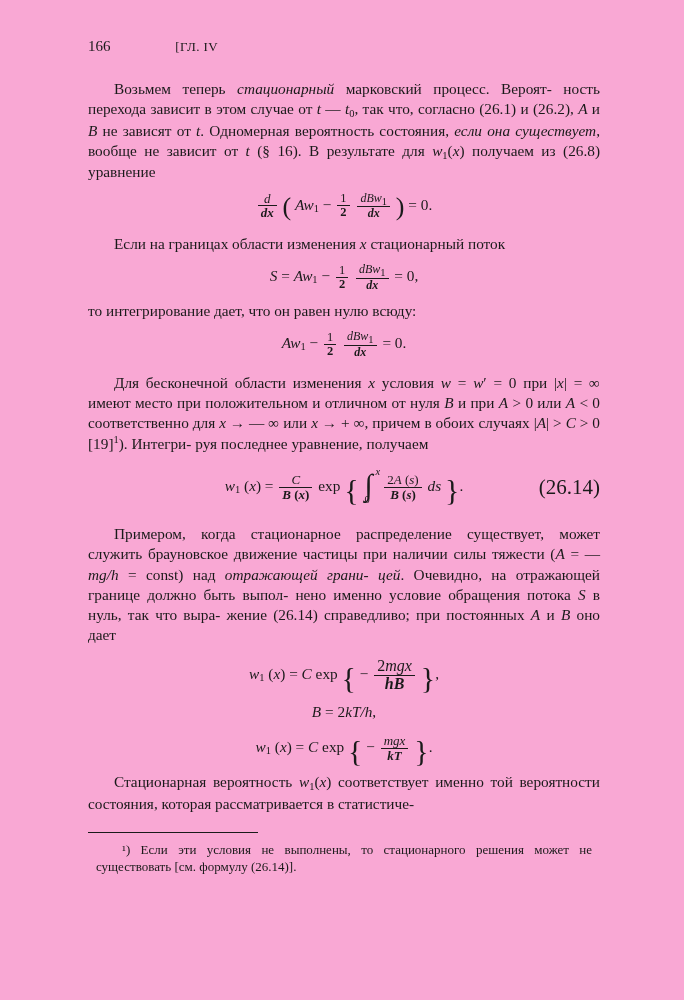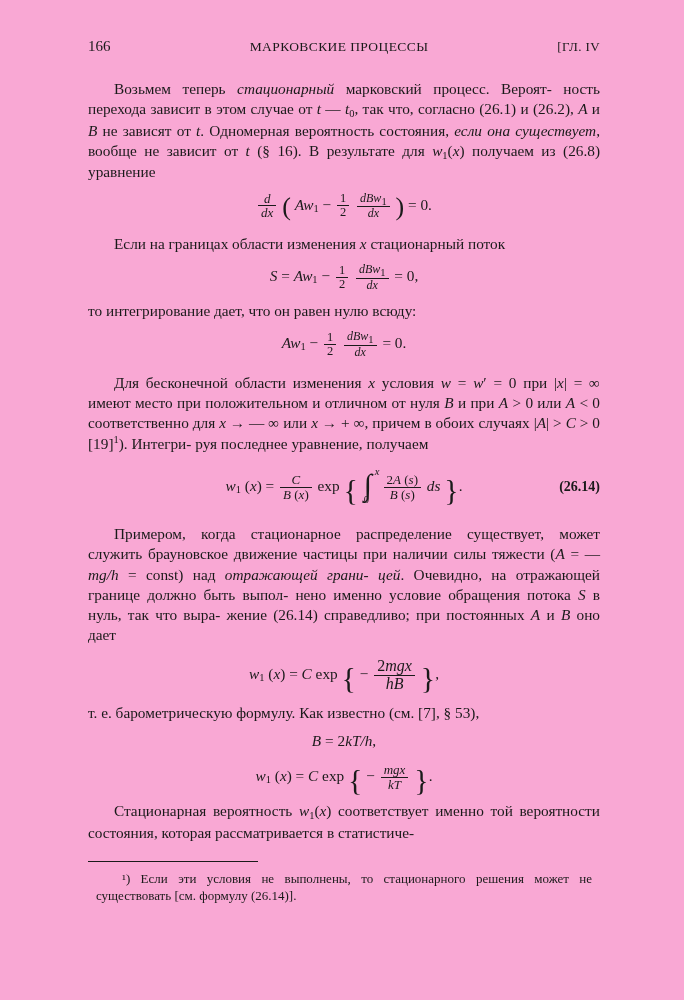--- a/index.html
+++ b/index.html
@@ -66,40 +66,40 @@
     text-align: center;
     margin: 9px 0 10px 0;
     font-size: 15.3px;
     position: relative;
   }
   .eq .num {
     position: absolute;
     right: 0;
     top: 50%;
     transform: translateY(-50%);
-    font-size: 14px;
-    font-weight: bold;
+    font-size: 21px;
   }
   i, .it { font-style: italic; }
   .frac {
     display: inline-block;
     vertical-align: middle;
     text-align: center;
     line-height: 1.05;
     font-size: 12.5px;
     margin: 0 2px;
   }
   .frac .num-t {
     display: block;
     padding: 0 3px;
     border-bottom: 1px solid #1a1a1a;
   }
   .frac .den-b {
     display: block;
     padding: 0 3px;
+    font-weight: bold;
   }
   .paren-big {
     font-size: 26px;
     vertical-align: -0.22em;
     line-height: 0;
   }
   .brace-big {
     font-size: 30px;
     vertical-align: -0.30em;
     line-height: 0;
@@ -155,21 +155,20 @@
   .footnote .fn-indent { padding-left: 26px; }
 </style>
 </head>
 <body>
 
 <div class="page">
   <div class="content">
 
     <div class="running-head">
       <span class="rh-page">166</span>
-      <span class="rh-title">МАРКОВСКИЕ ПРОЦЕССЫ</span>
       <span class="rh-chapter">[ГЛ. IV</span>
     </div>
 
     <p class="body indent">
       <span>Возьмем теперь </span><i>стационарный</i><span> марковский процесс. Вероят-</span>
       ность перехода зависит в этом случае от <i>t</i> — <i>t</i><sub class="s">0</sub>, так что, согласно
       (26.1) и (26.2), <i>A</i> и <i>B</i> не зависят от <i>t</i>. Одномерная вероятность
       состояния, <i>если она существует</i>, вообще не зависит от <i>t</i> (§ 16).
       В результате для <i>w</i><sub class="s">1</sub>(<i>x</i>) получаем из (26.8) уравнение
     </p>
@@ -239,21 +238,20 @@
       жение (26.14) справедливо; при постоянных <i>A</i> и <i>B</i> оно дает
     </p>
 
     <div class="eq" style="margin-top:13px;">
       <i>w</i><sub class="s">1</sub> (<i>x</i>) = <i>C</i> exp
       <span class="brace-big">{</span> −
       <span class="frac" style="font-size:16px;"><span class="num-t">2<i>mgx</i></span><span class="den-b"><i>hB</i></span></span>
       <span class="brace-big">}</span>,
     </div>
 
-    <p class="body">т. е. барометрическую формулу. Как известно (см. [7], § 53),</p>
 
     <div class="eq">
       <i>B</i> = 2<i>kT/h</i>,
     </div>
 
 
     <div class="eq" style="margin-top:13px;">
       <i>w</i><sub class="s">1</sub> (<i>x</i>) = <i>C</i> exp
       <span class="brace-big">{</span> −
       <span class="frac" style="font-size:13px;"><span class="num-t"><i>mgx</i></span><span class="den-b"><i>kT</i></span></span>

